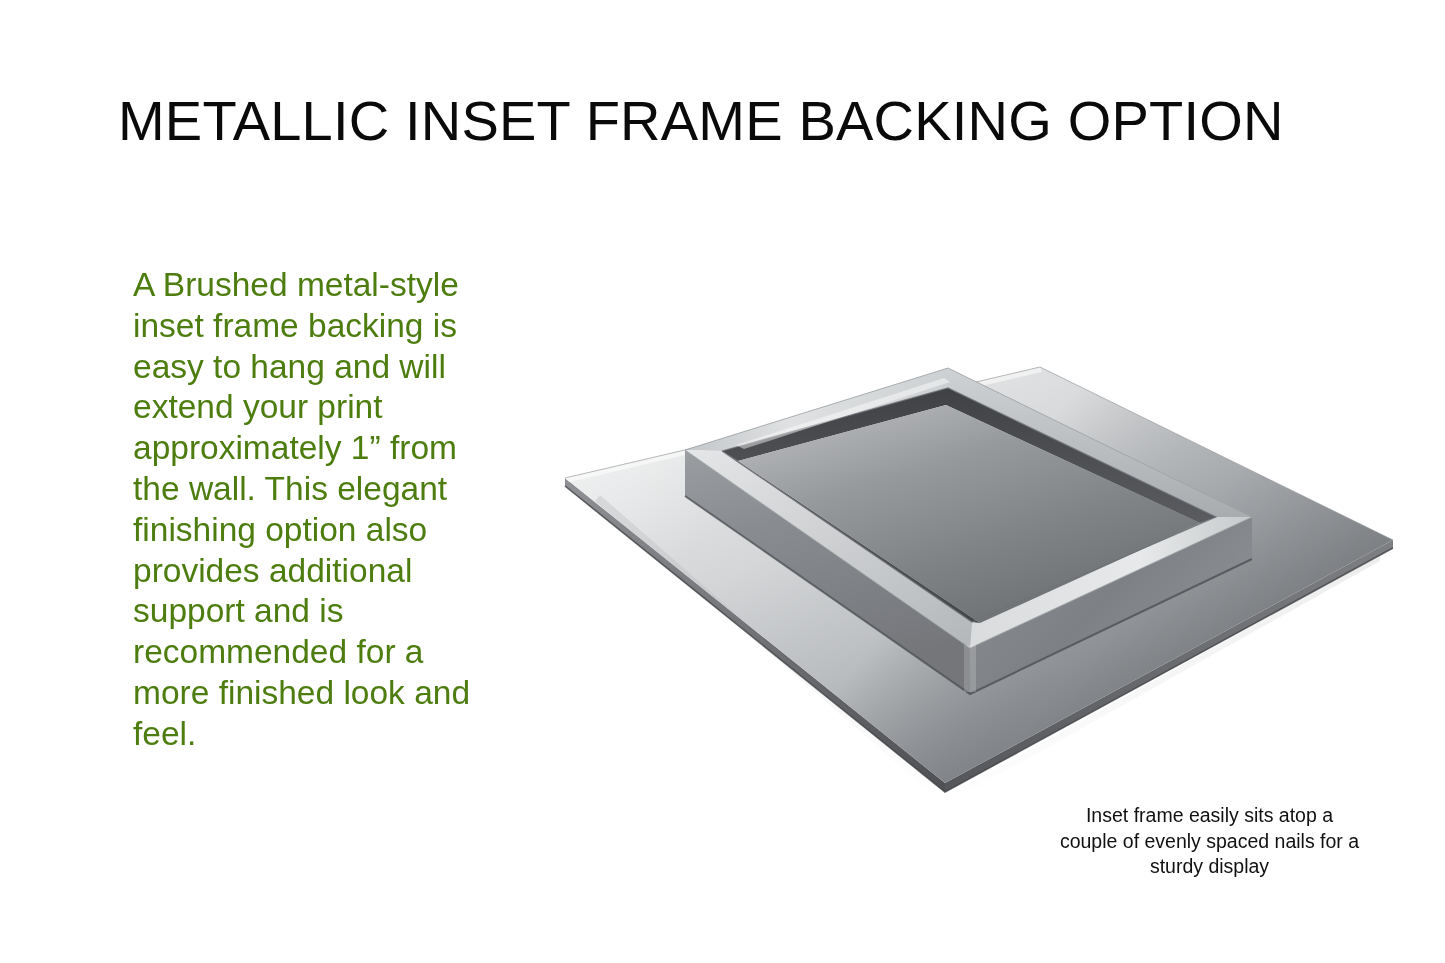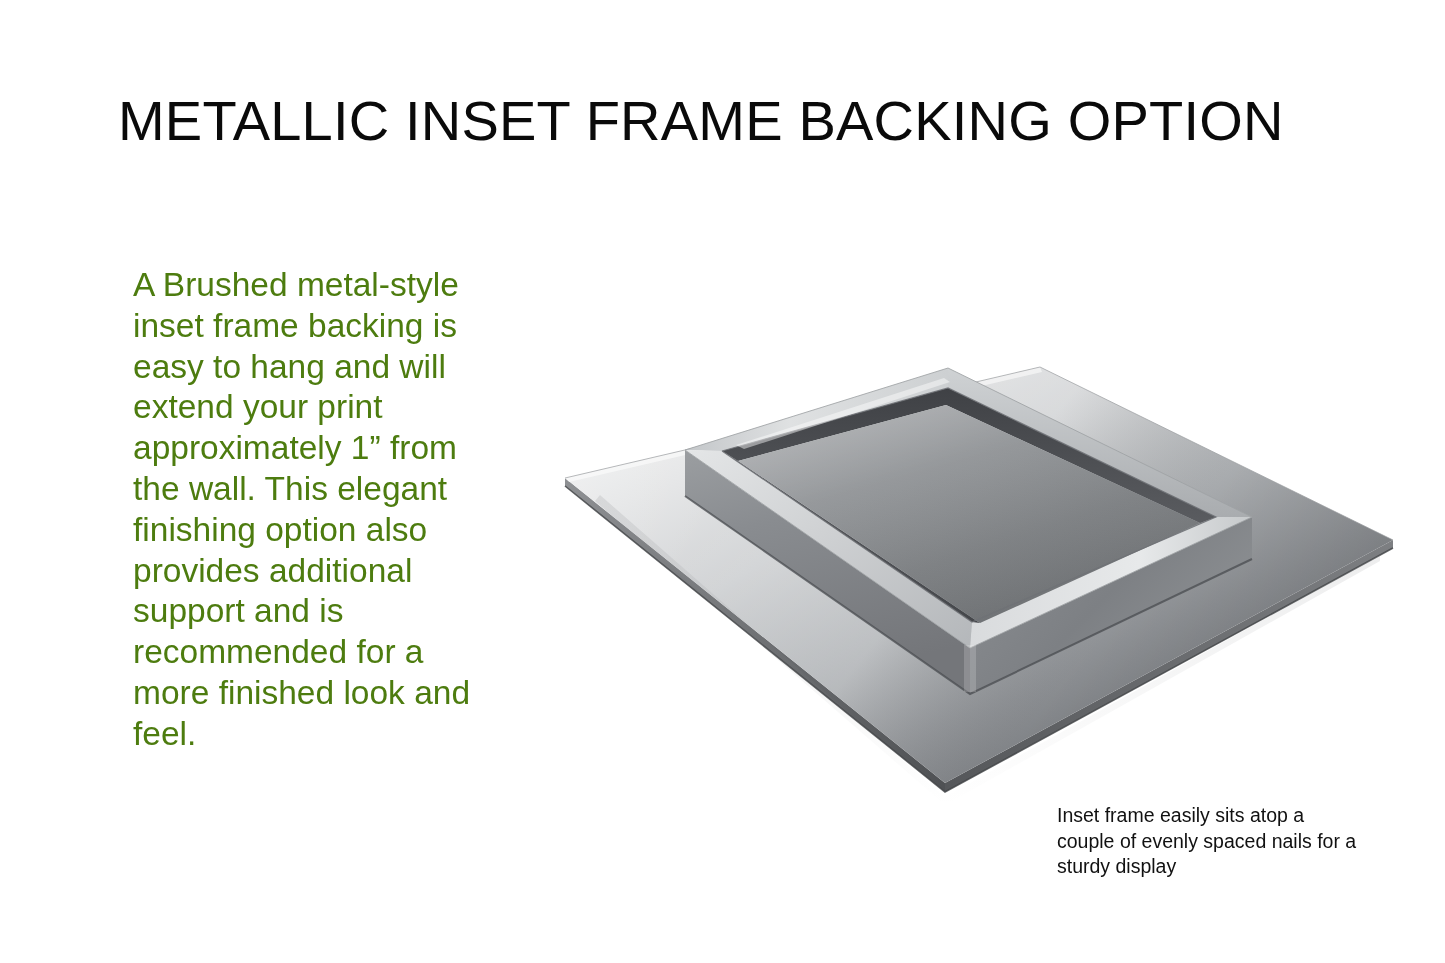--- a/index.html
+++ b/index.html
@@ -42,20 +42,21 @@
 
   
   .caption{
     position:absolute;
     left:1057px; top:803px;
     width:305px;
     font-size:19.5px;
     line-height:25.5px;
     font-weight:400;
     color:#111111;
+    text-align:center;
   }
 
   
   .product-figure{
     position:absolute;
     left:540px; top:345px;
     width:880px; height:460px;
   }
   .product-figure svg{display:block;width:880px;height:460px;}
 </style>

